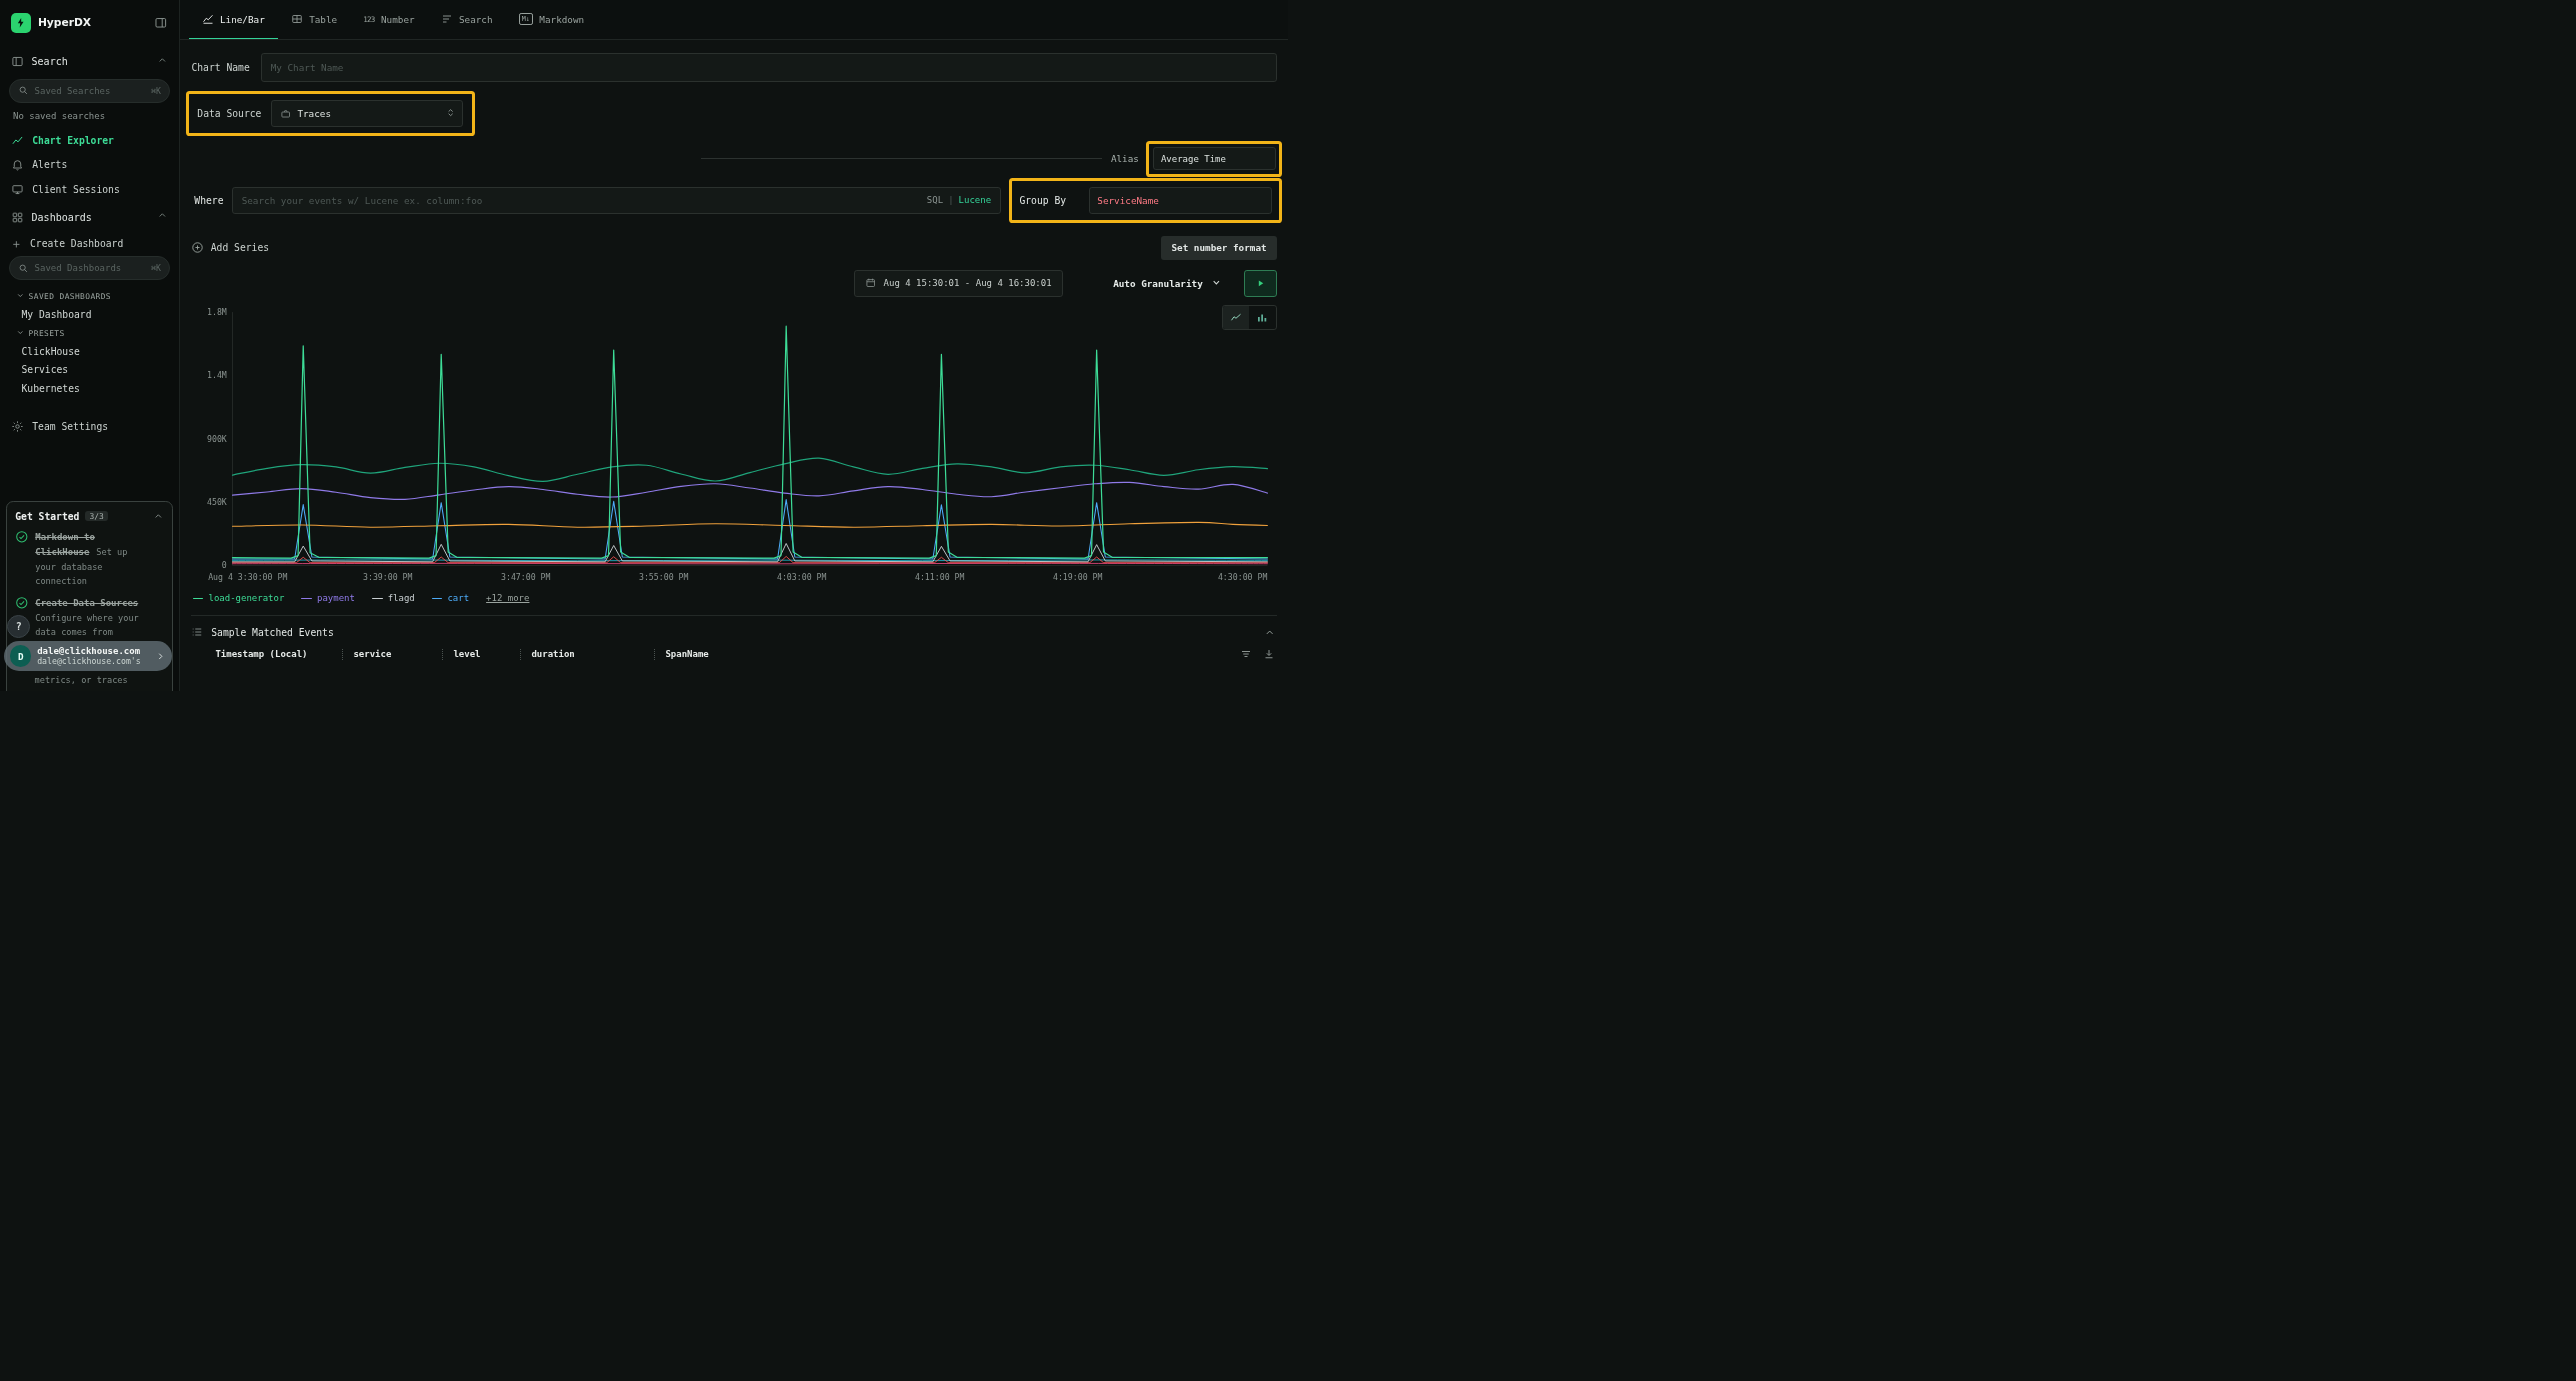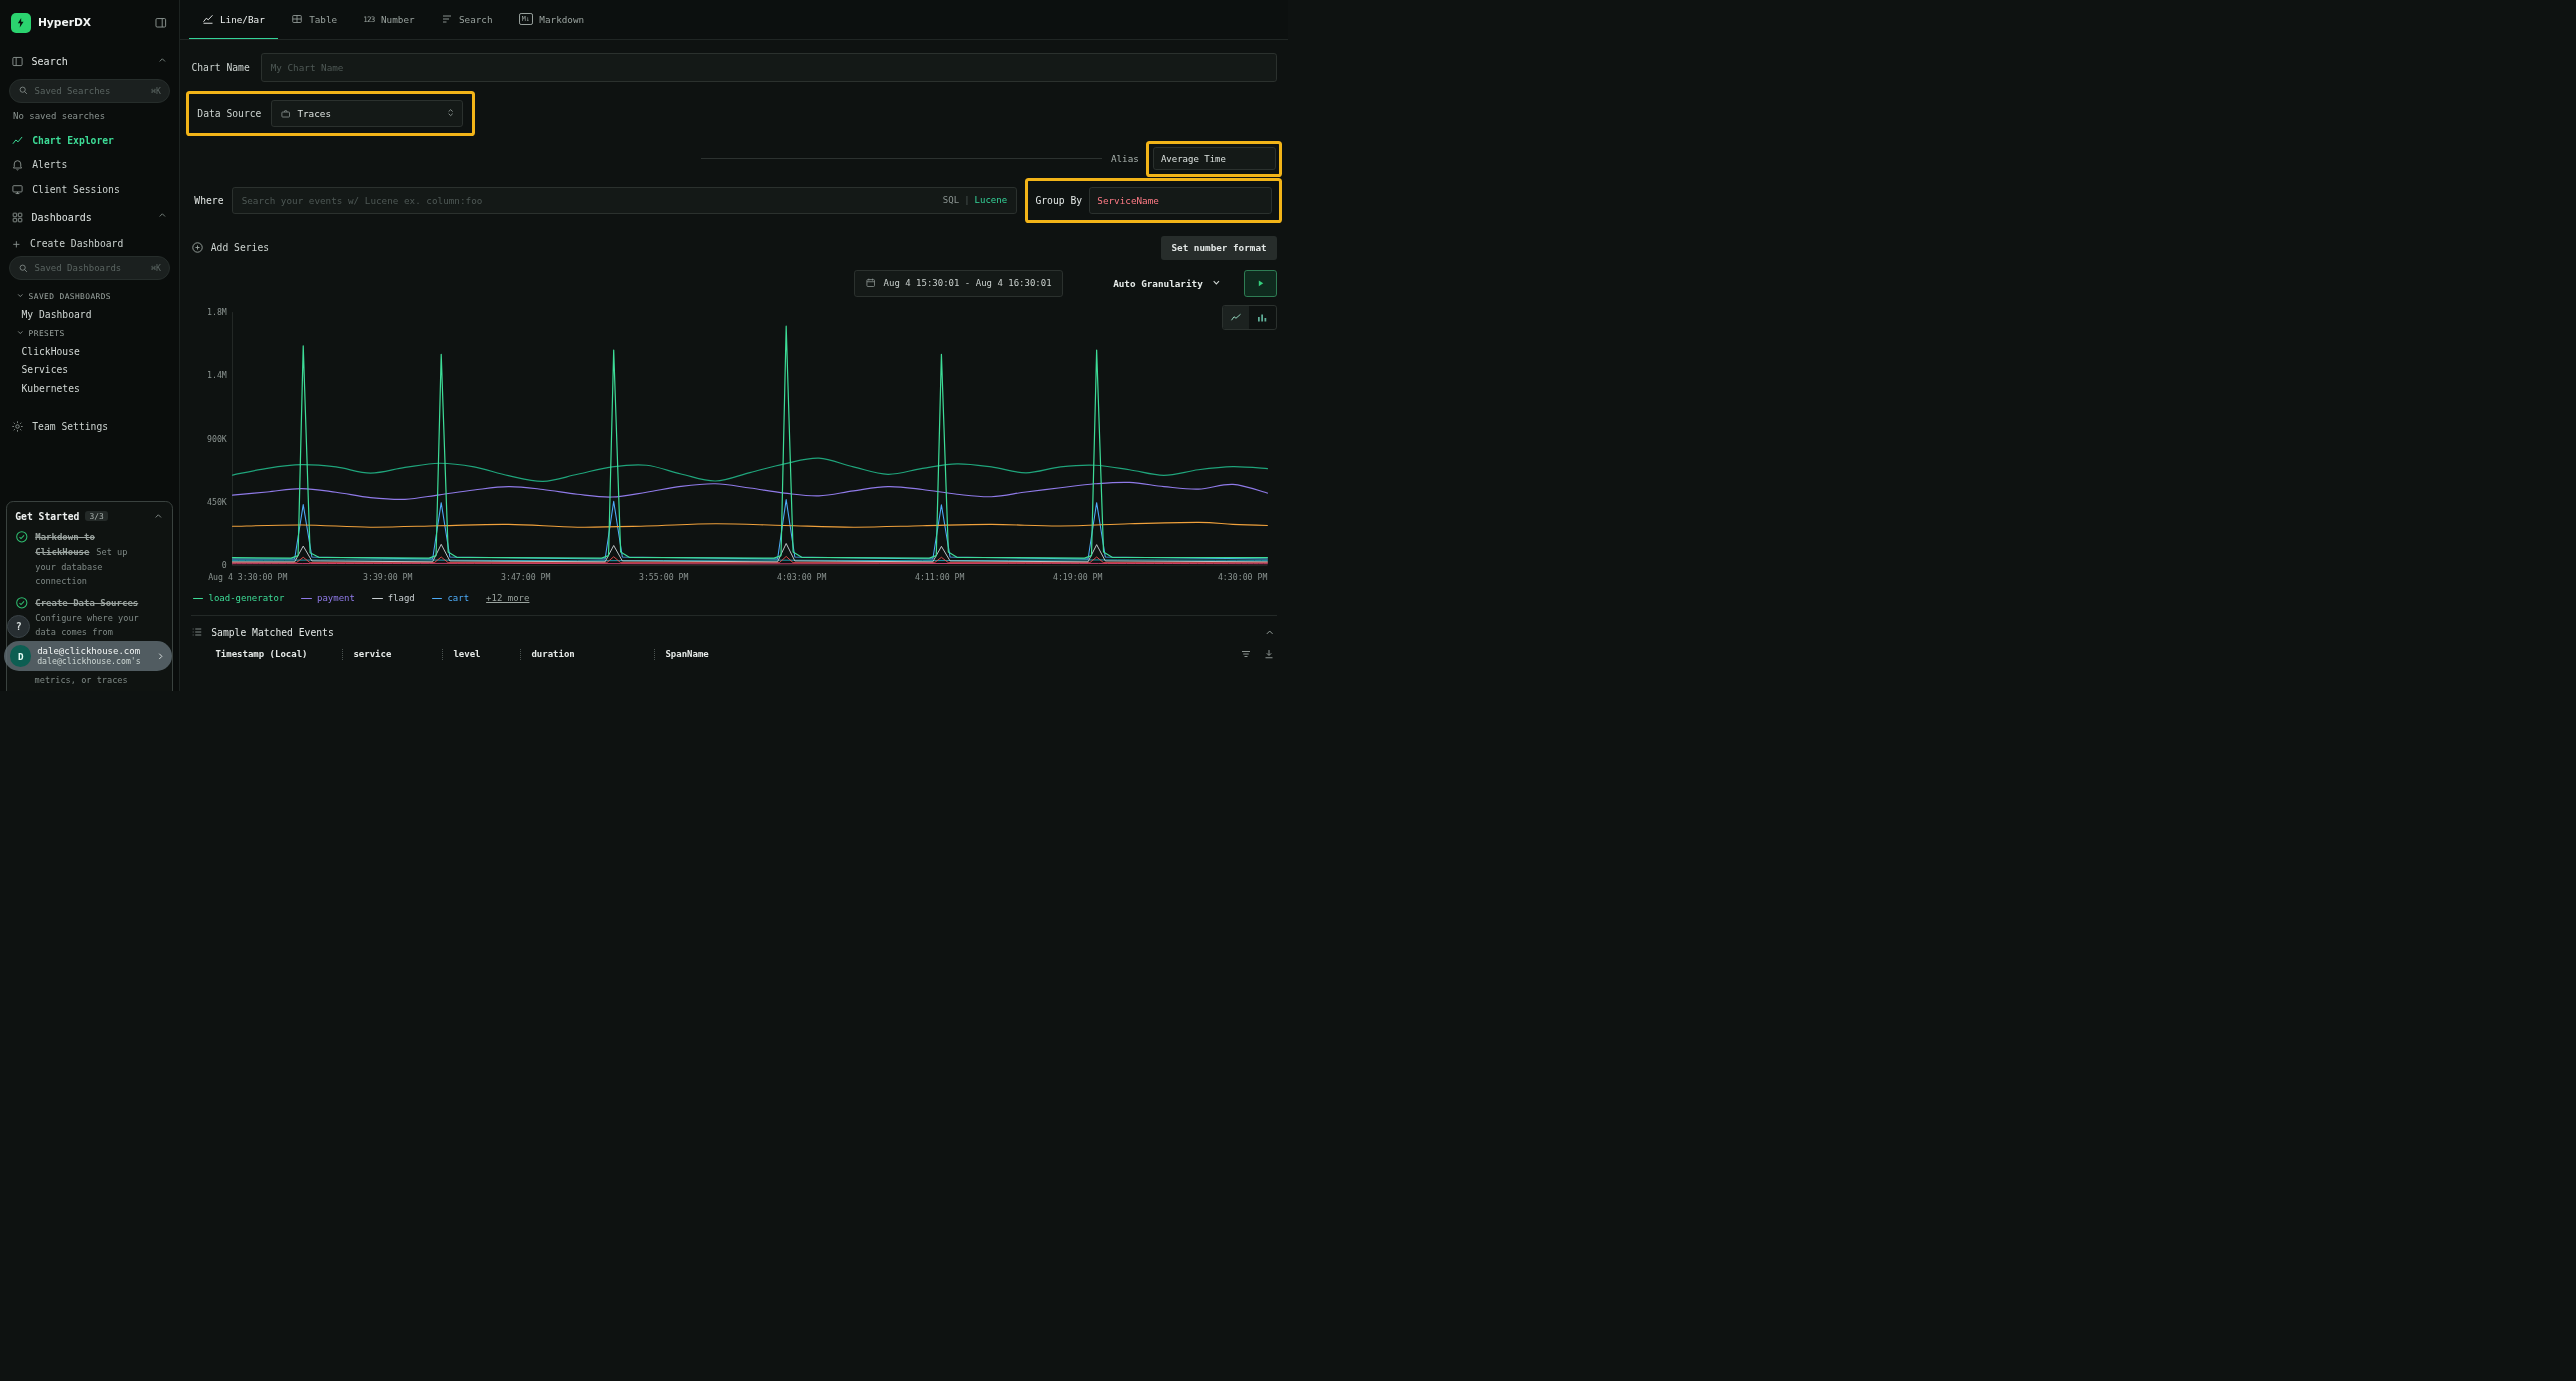--- a/index.html
+++ b/index.html
@@ -46,21 +46,21 @@
   .gs-spacer{height:37px}
   .gs-partial{font-size:8.6px;color:#7e8885;padding-left:19.3px}
   .help-btn{position:absolute;left:7.2px;bottom:53px;width:23px;height:23px;border-radius:50%;
     background:#272e31;border:0.7px solid #3a4347;color:#d6dddb;font-size:10px;font-weight:bold;
     font-family:inherit;cursor:pointer;z-index:6}
   .user-chip{position:absolute;left:4.3px;right:7.2px;bottom:20px;height:30px;border-radius:15px;
     background:rgba(97,111,117,.8);display:flex;align-items:center;gap:5.7px;padding:0 5.7px;cursor:pointer;z-index:5}
   .avatar{width:21.5px;height:21.5px;border-radius:50%;background:#0d5e52;color:#e7fff8;font-size:9.3px;
     font-weight:bold;display:flex;align-items:center;justify-content:center;flex:none}
   .user-text{display:flex;flex-direction:column;min-width:0;flex:1}
-  .user-email{font-size:9px;font-weight:normal;color:#f3f6f5;white-space:nowrap;overflow:hidden}
+  .user-email{font-size:9px;font-weight:bold;color:#f3f6f5;white-space:nowrap;overflow:hidden}
   .user-team{font-size:8.2px;color:#ccd6d3;white-space:nowrap;overflow:hidden}
   .user-chip .chev{color:#e6ecea;display:flex}
   
   .main{flex:1;display:flex;flex-direction:column;min-width:0;background:#0e1211}
   .tabbar{height:40px;flex:none;display:flex;align-items:stretch;padding-left:8.6px;
     border-bottom:0.7px solid #202624;background:#0c100f}
   .tab{display:flex;align-items:center;gap:6.4px;padding:0 13px;font-size:9.3px;color:#98a19d;
     cursor:pointer;border-bottom:1.4px solid transparent}
   .tab.active{color:#eef1f0;border-bottom-color:#34d399}
   .num-prefix{font-size:7.5px;letter-spacing:-0.7px}
@@ -90,21 +90,21 @@
   .code-input{width:170px;height:27px;display:flex;align-items:center;padding:0 7.2px;gap:0}
   .code-red{color:#ff7b86}
   .code-plain{color:#e4e8e6}
   .where-label{margin:0 8.6px;font-size:9.7px;color:#e2e7e5;flex:none}
   .where-input{flex:1;height:27px;display:flex;align-items:center;gap:7.2px;padding:0 8.6px;min-width:0;cursor:text}
   .where-ph{flex:1;color:#4e5855;font-size:9.3px;white-space:nowrap;overflow:hidden}
   .lang-toggle{display:flex;align-items:center;gap:5px;font-size:9px;flex:none}
   .lang-sql{color:#8b9491;cursor:pointer}
   .lang-sep{color:#4e5855}
   .lang-lucene{color:#34d399;cursor:pointer}
-  .gb-box{margin-left:8.6px;padding:5.7px 7.2px;gap:7px}
+  .gb-box{margin-left:8.6px;padding:5.7px 7.2px;gap:23px}
   .gb-label{font-size:9.7px;color:#e2e7e5;white-space:nowrap}
   .gb-input{width:183px}
   .actions-row{display:flex;justify-content:space-between;align-items:center;margin-top:13px}
   .add-series{display:flex;align-items:center;gap:6.4px;font-size:9.7px;color:#ccd3d0;cursor:pointer}
   .add-series .nico{color:#9aa39f;display:flex}
   .btn{background:#272d2b;border:none;border-radius:2.9px;height:24px;padding:0 10px;font-size:9.3px;
     font-weight:bold;color:#e2e7e5;font-family:inherit;cursor:pointer}
   .toolbar-row{display:flex;justify-content:flex-end;align-items:center;margin-top:10px}
   .daterange{height:27px;background:#141917;border:0.7px solid #2b312e;border-radius:2.9px;display:flex;
     align-items:center;gap:7.2px;padding:0 10px;font-size:9px;color:#c9d0cd;cursor:pointer}

